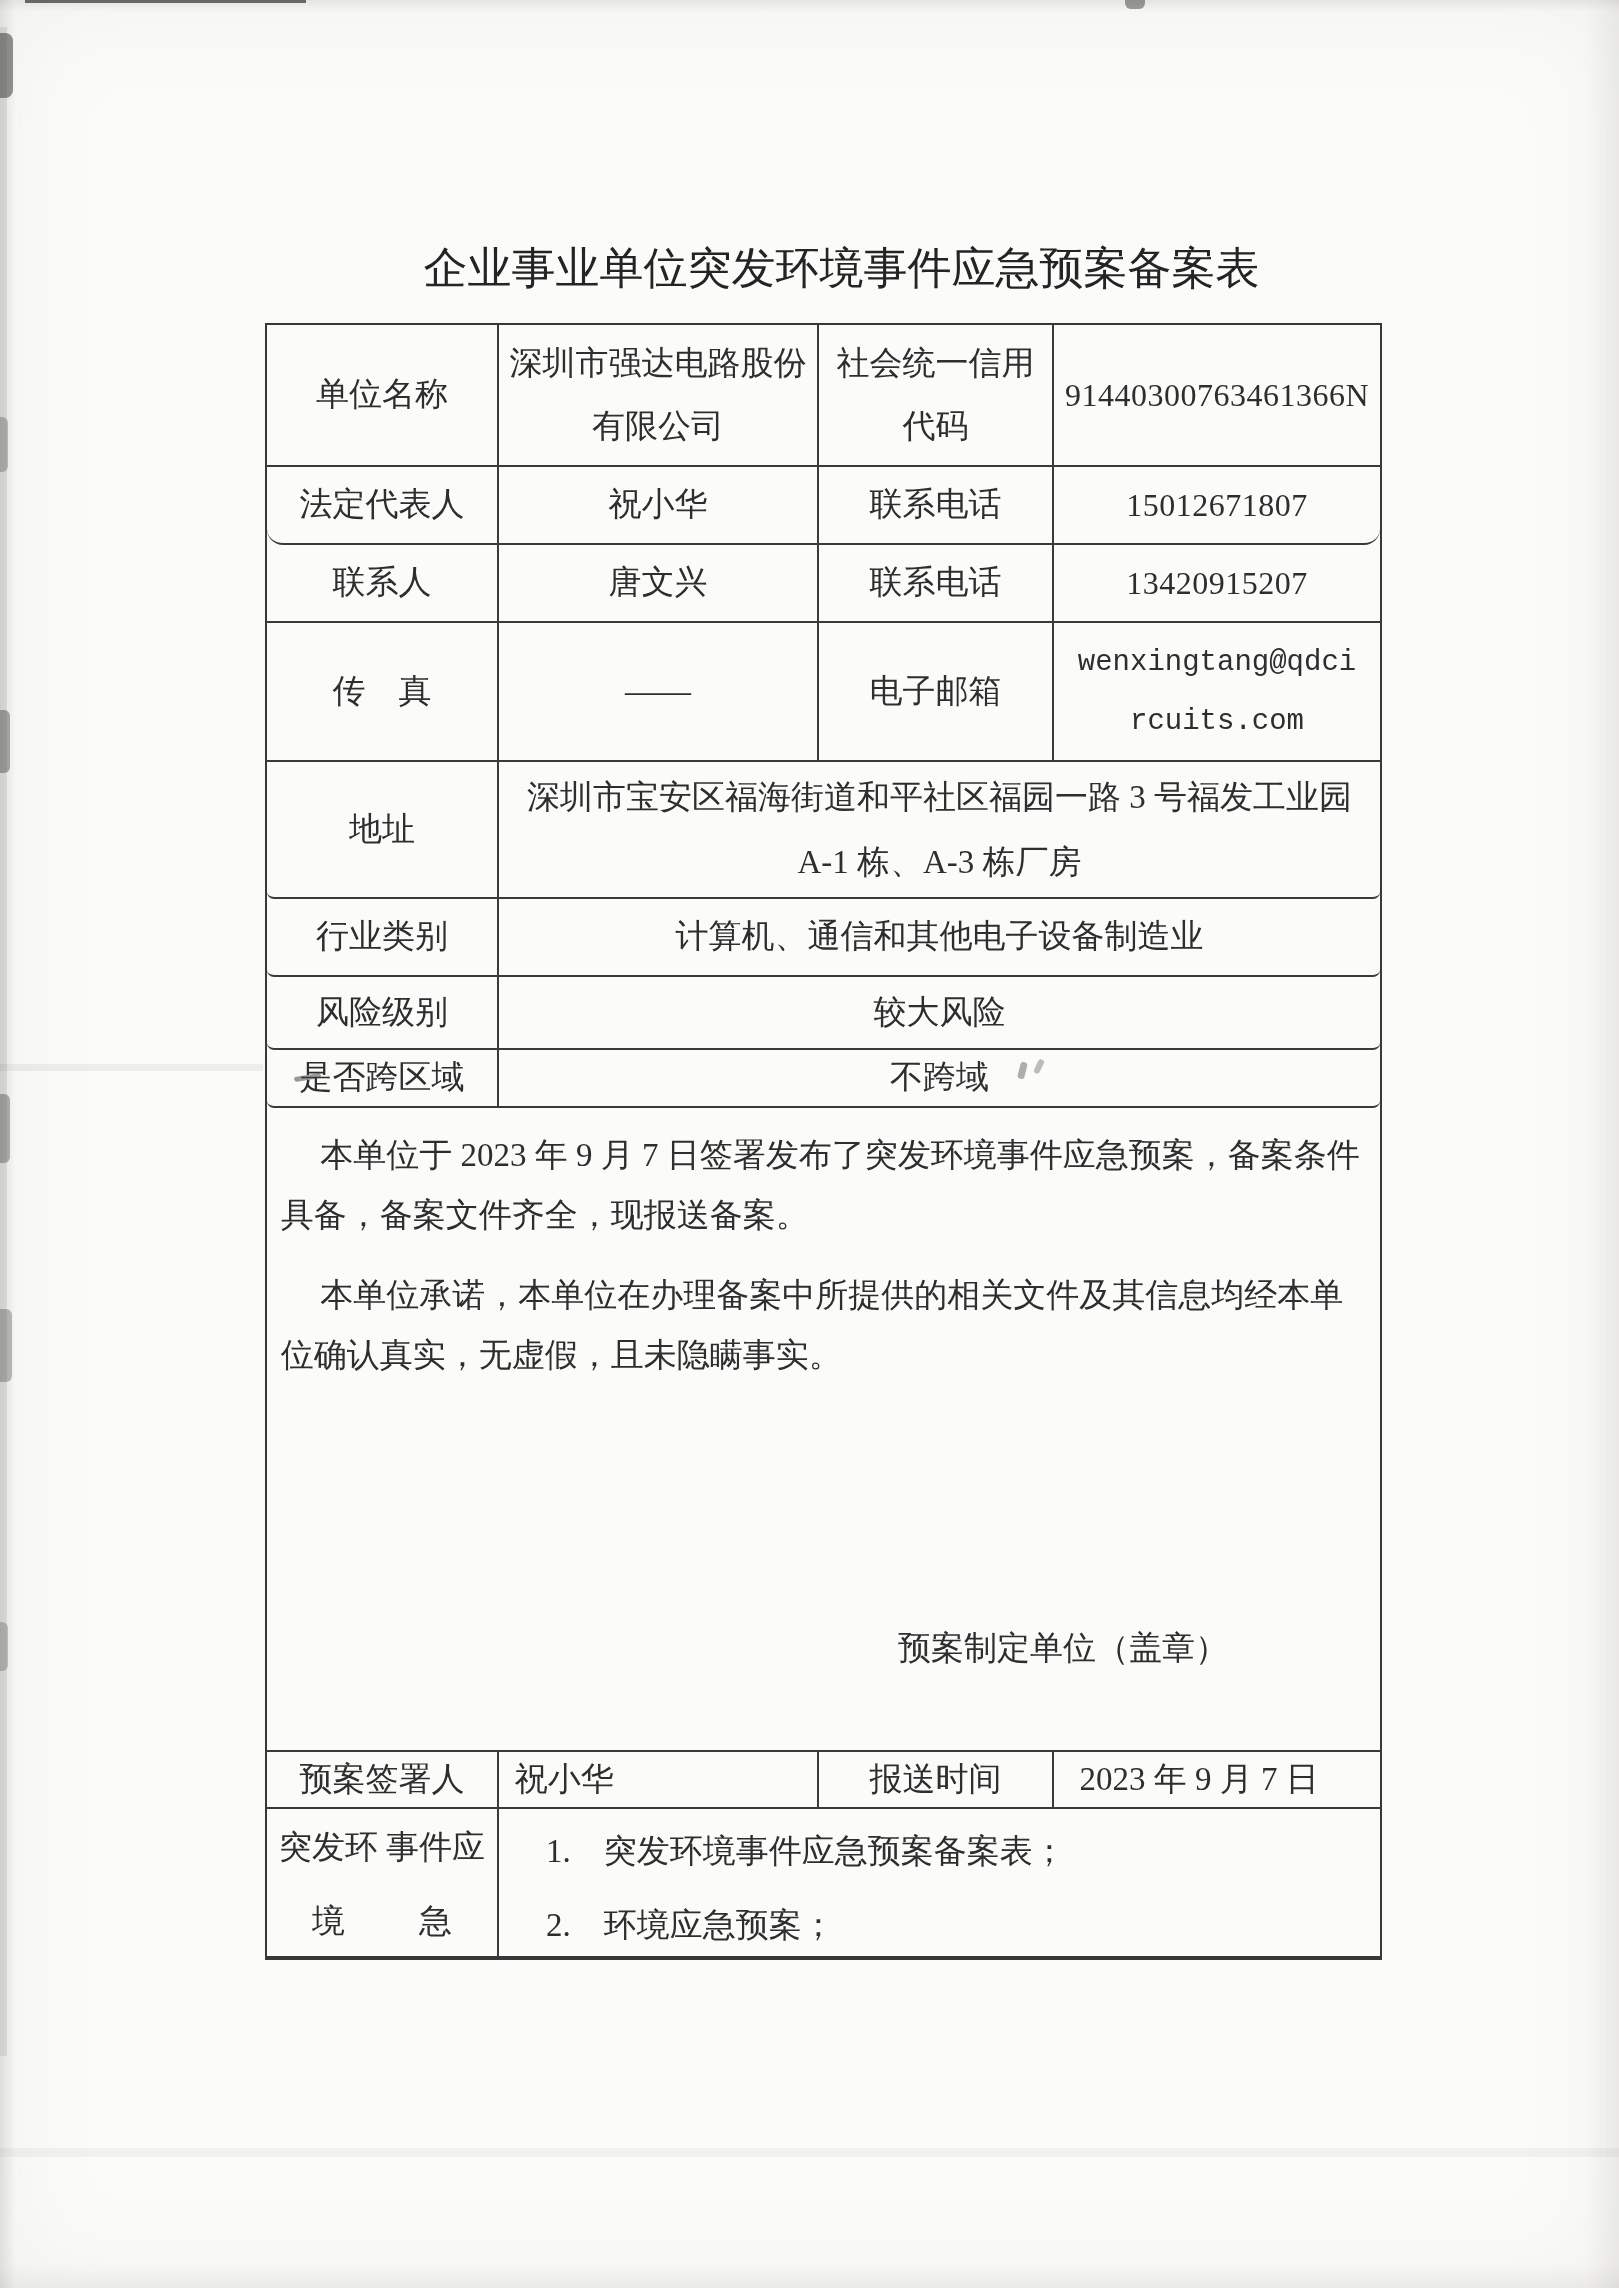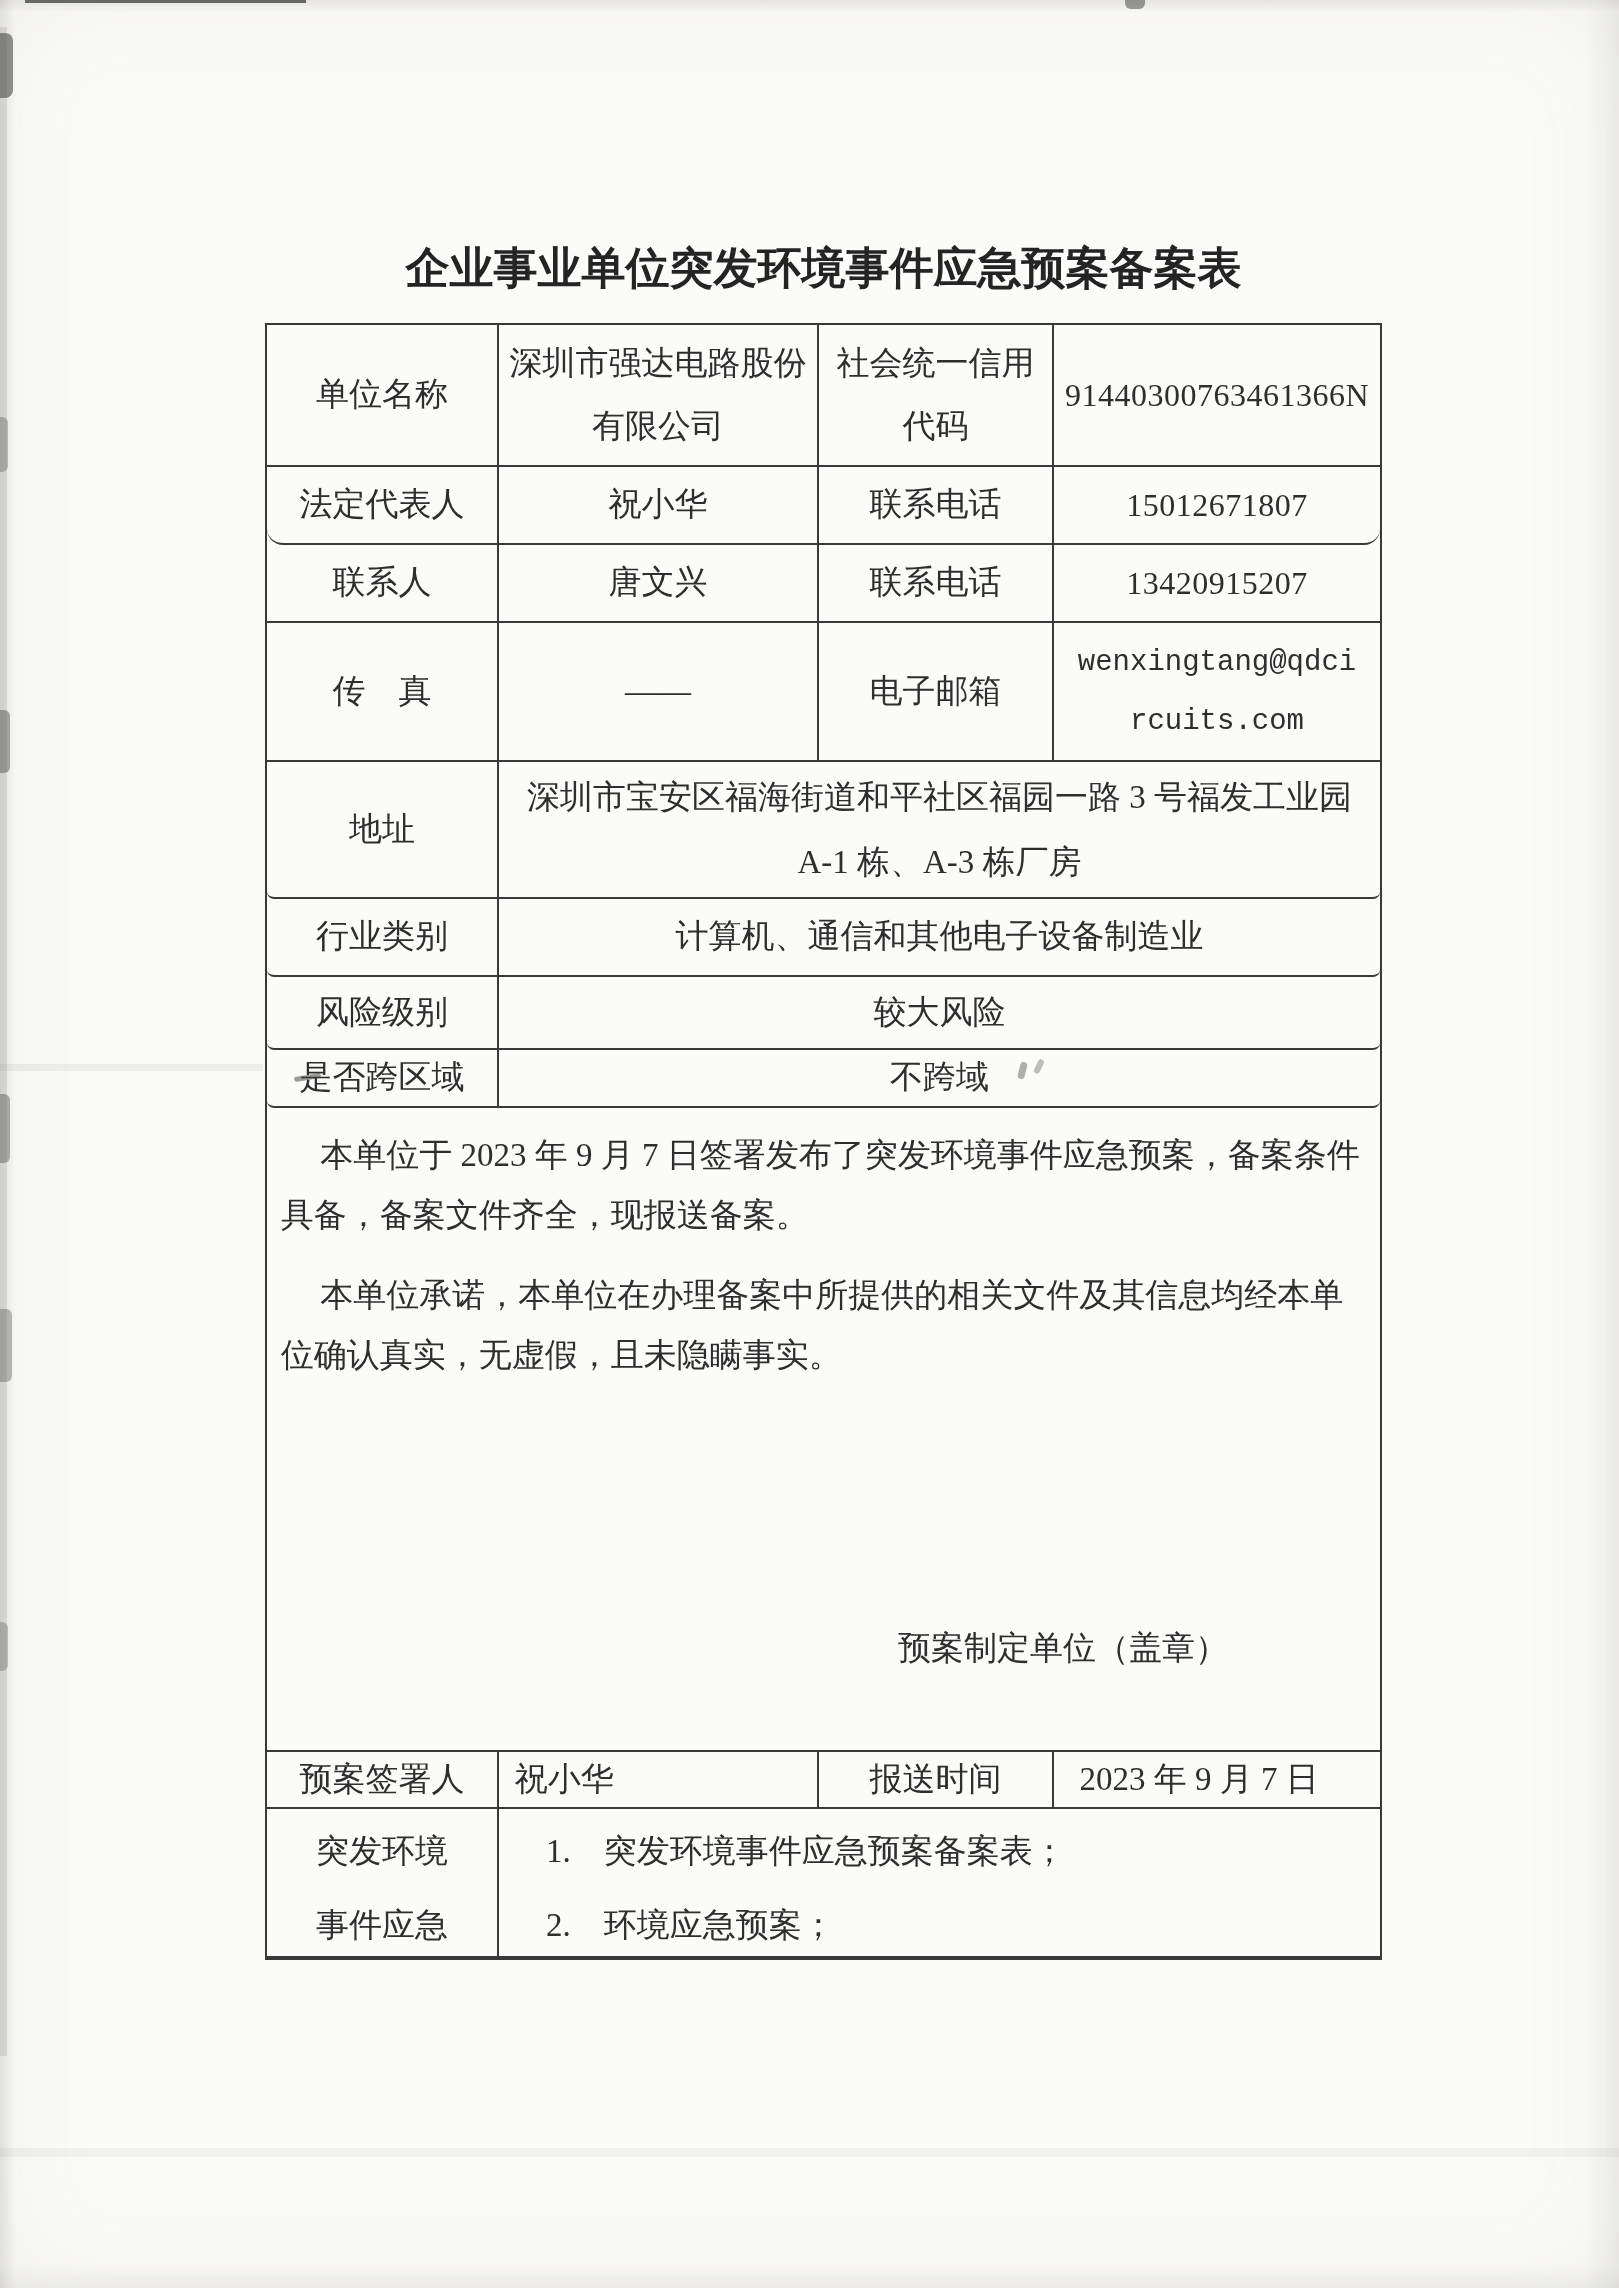--- a/index.html
+++ b/index.html
@@ -16,26 +16,26 @@
       linear-gradient(0deg, rgba(40,40,38,0.05), rgba(40,40,38,0) 25.5px),
       #fbfbf9;
     box-shadow: inset 0 0 108px rgba(110,108,100,0.08);
     color: #2b2b2b;
     font-family: "Liberation Serif", "DejaVu Serif", serif;
     overflow: hidden;
   }
 
   .doc-title {
     position: absolute;
-    left: 265px;
+    left: 283px;
     top: 242px;
     width: 1117px;
     text-align: center;
     font-family: "DejaVu Sans", "Liberation Sans", sans-serif;
-    font-weight: 700;
+    font-weight: 400;
     font-size: 44px;
     line-height: 51px;
     color: #242424;
     letter-spacing: 0px;
   }
 
   .form-table {
     position: absolute;
     left: 265px;
     top: 323px;
@@ -108,21 +108,21 @@
     right: 152px;
     font-size: 33px;
     color: #2e2e2e;
   }
 
   .leftcell { justify-content: flex-start; text-align: left; }
   .signer-name  { padding-left: 15.7px; }
   .submit-value { padding-left: 25.5px; }
 
   .catlabel {
-    flex-direction: column;
+    flex-direction: row;
     justify-content: flex-start;
     padding-top: 4.9px;
     line-height: 74px;
   }
   .catitems {
     flex-direction: column;
     justify-content: flex-start;
     align-items: flex-start;
     text-align: left;
     padding: 4.9px 9.8px 0 47px;

